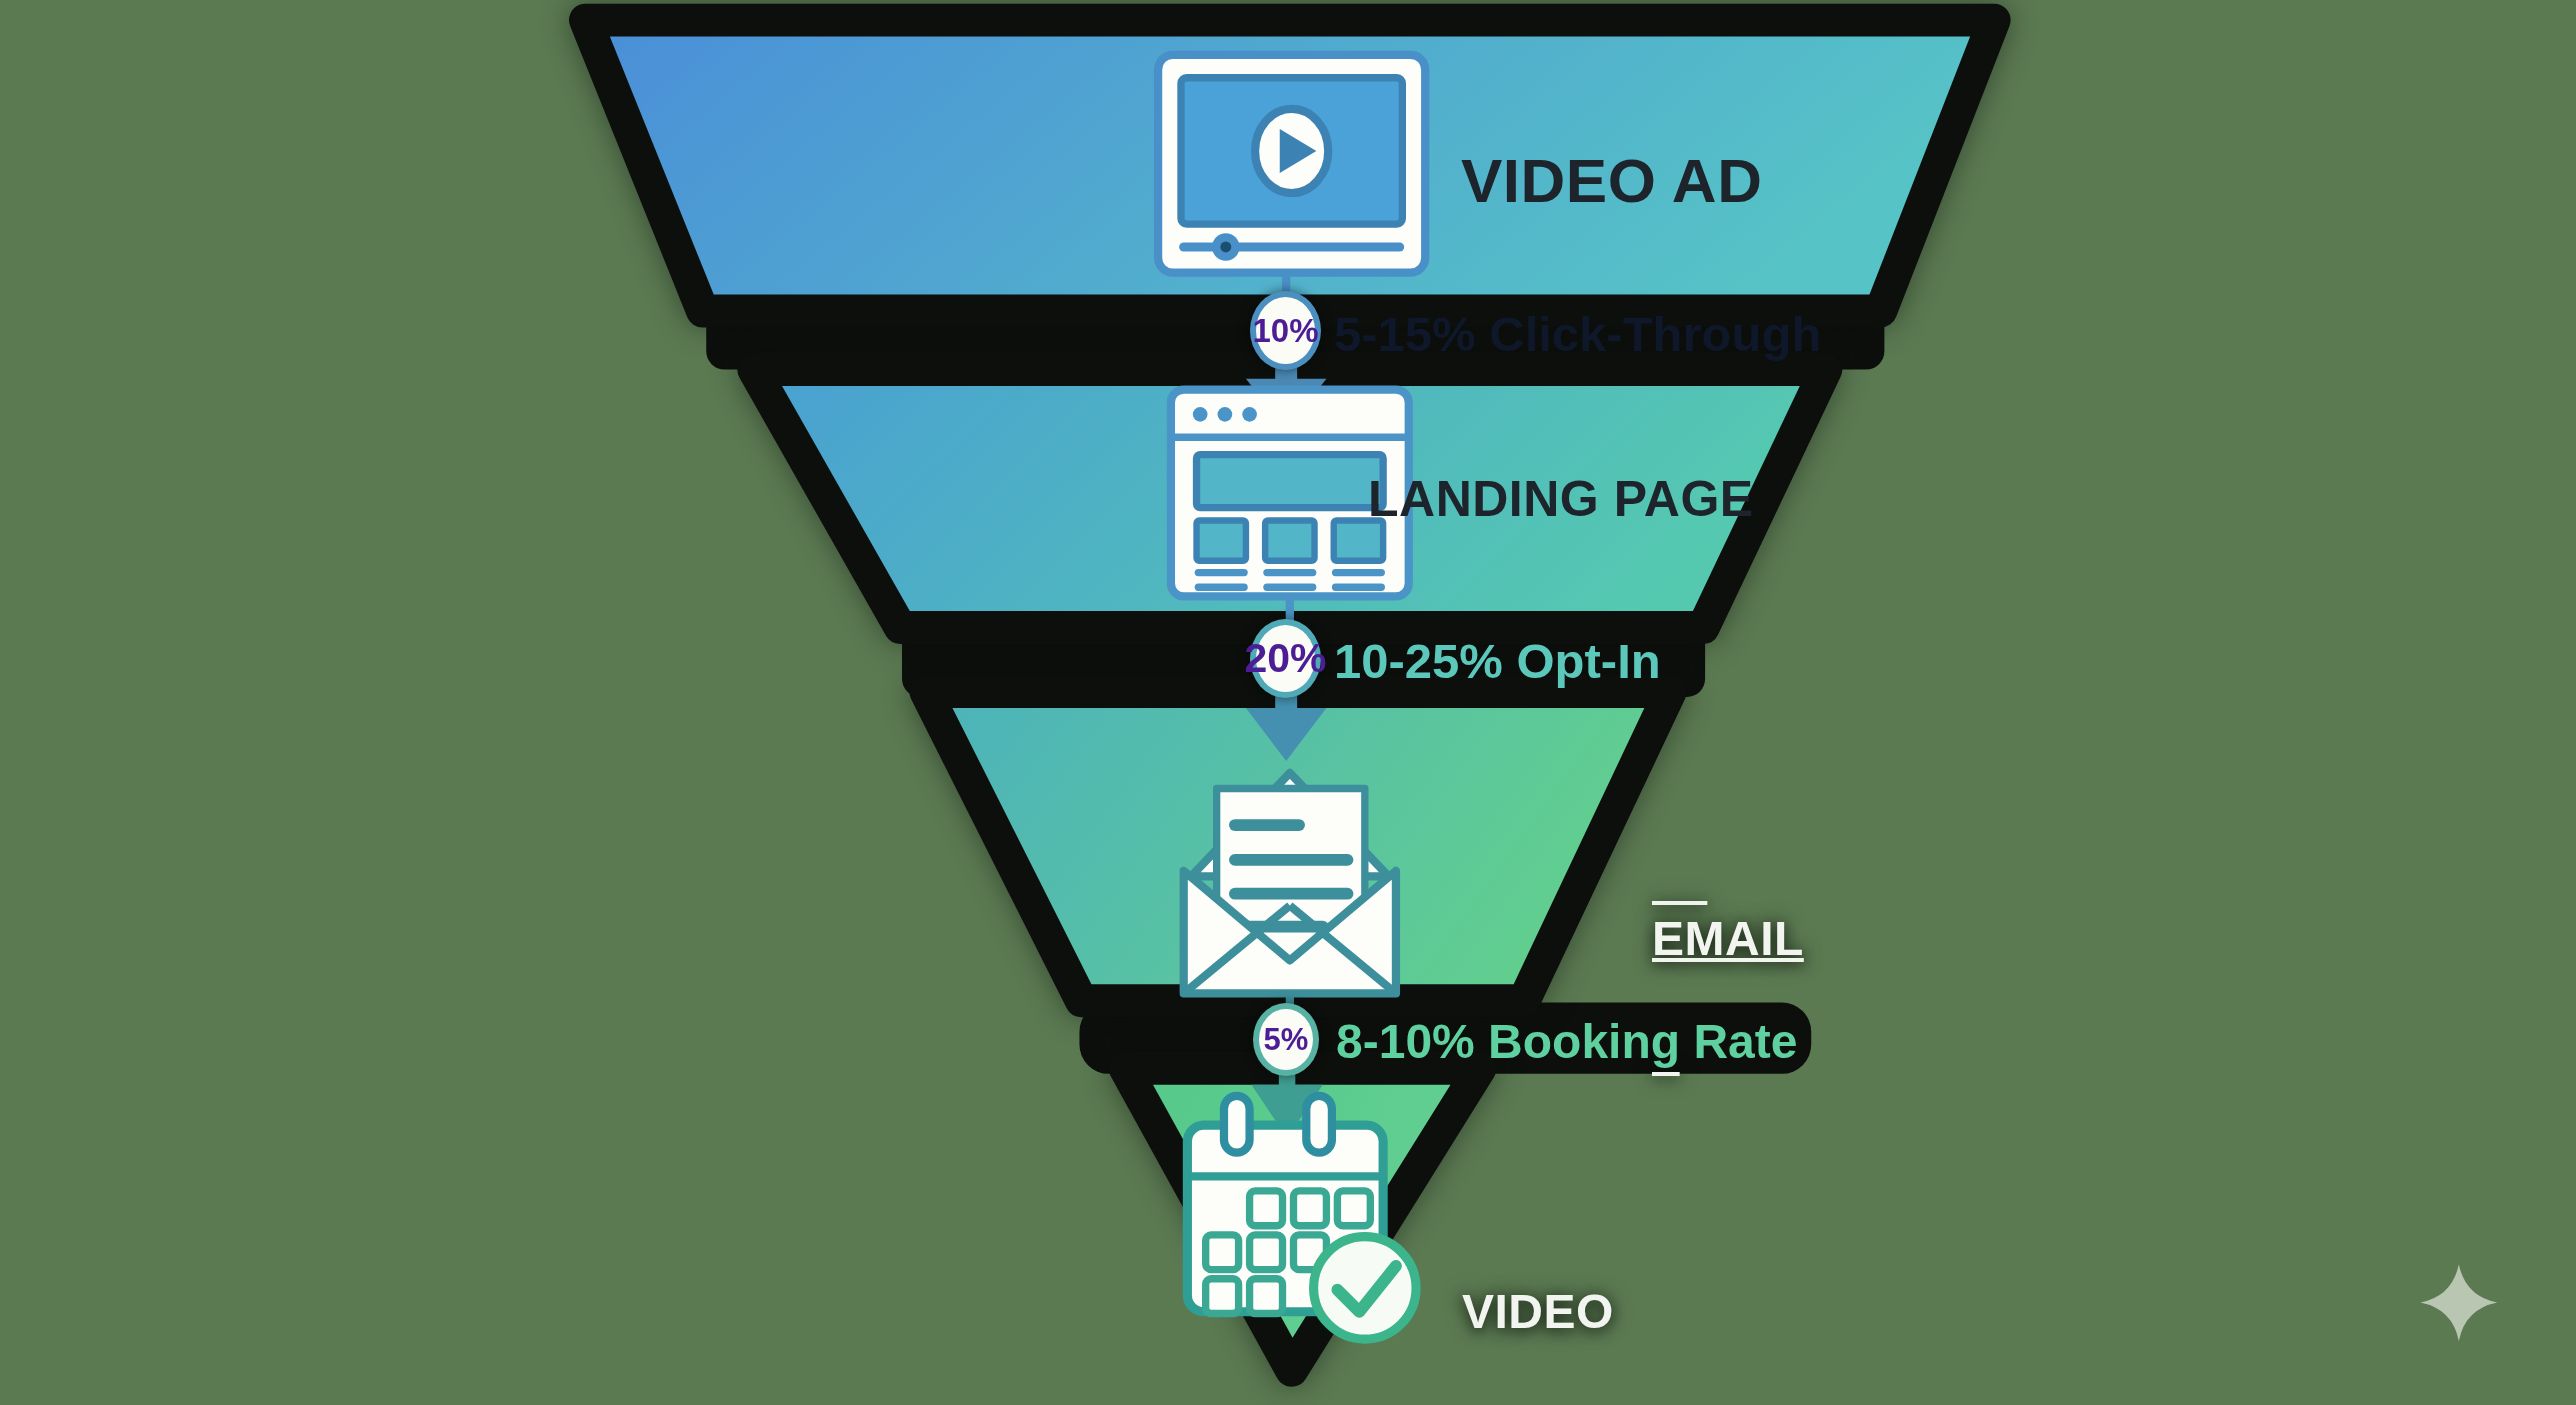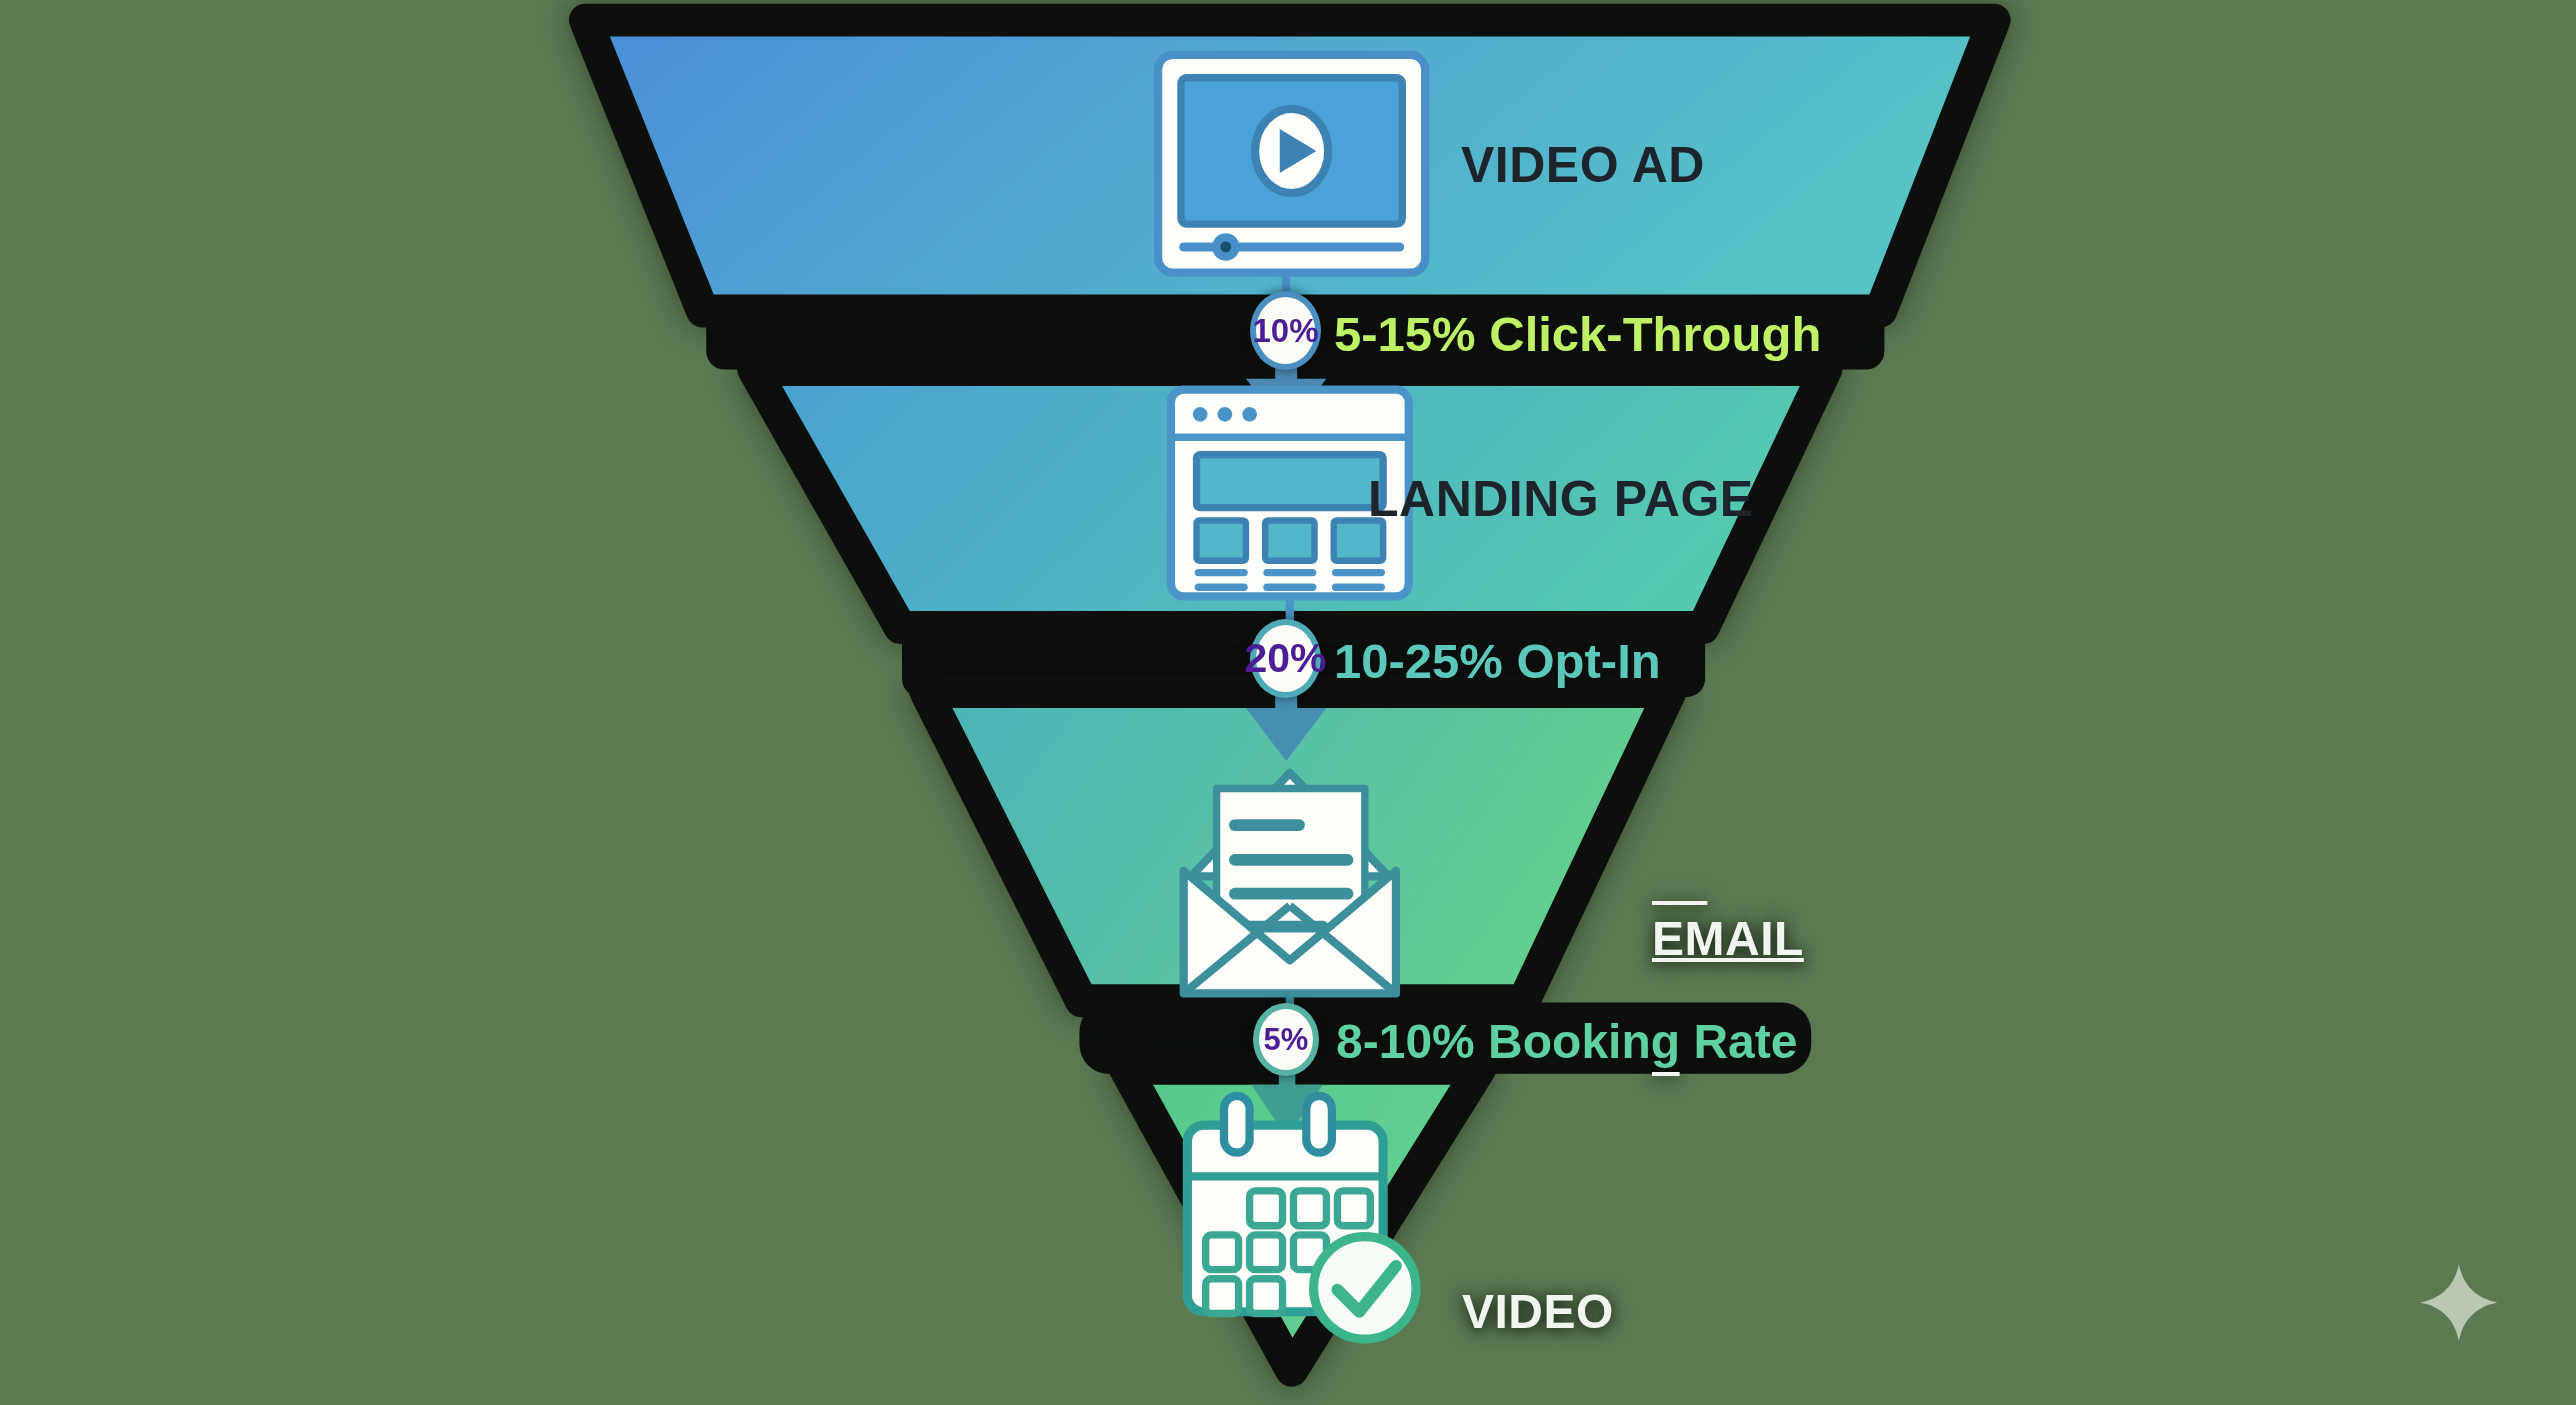--- a/index.html
+++ b/index.html
@@ -150,34 +150,34 @@
         <rect x="1318" y="1398" width="36" height="38" rx="6"></rect>
         <rect x="1366" y="1398" width="36" height="38" rx="6"></rect>
       </g>
       <circle cx="1492" cy="1408" r="56" fill="#f6fbf6" stroke="#3cb48c" stroke-width="10"></circle>
       <path d="M1462,1410 L1486,1434 L1526,1384" fill="none" stroke="#3cb48c" stroke-width="13" stroke-linecap="round" stroke-linejoin="round"></path>
     </g>
 
     <path d="M2688,1382 Q2695,1417 2730,1424 Q2695,1431 2688,1466 Q2681,1431 2646,1424 Q2681,1417 2688,1382 Z" fill="#b9c7b2"></path>
   </svg>
 
-  <div class="abs stage-label dark" style="left:1461px;top:137px;font-size:50px;">VIDEO AD</div>
+  <div class="abs stage-label dark" style="left:1461px;top:152px;font-size:62px;">VIDEO AD</div>
 
   <div class="abs stage-label dark" style="left:1368px;top:471px;font-size:50px;">LANDING PAGE</div>
 
   <div class="abs stage-label light" style="left:1652px;top:796px;font-size:48px;text-decoration:underline;">
     <div>EMAIL</div>
   </div>
 
   <div class="abs stage-label light" style="left:1462px;top:1169px;font-size:48px;">
     <div>VIDEO</div>
     
   </div>
 
-  <div class="abs trans-label" style="left:1334px;top:306px;font-size:49px;color:#bef264;">5-15% Click-Through</div>
+  <div class="abs trans-label" style="left:1334px;top:306px;font-size:49px;color:#0f172a;">5-15% Click-Through</div>
 
   <div class="abs trans-label" style="left:1334px;top:633px;font-size:49px;color:#5cc8bc;">10-25% Opt-In</div>
 
   <div class="abs trans-label" style="left:1336px;top:1014px;font-size:48px;color:#5fd0a0;">8-10% Booking Rate</div>
 
   <div class="abs badge" style="left:1250px;top:291px;width:71px;height:79px;border:6.4px solid #4b8fc0;font-size:33px;">
     <span>10%</span>
   </div>
 
   <div class="abs badge" style="left:1250px;top:619px;width:71px;height:79px;border:6.4px solid #4fa9b6;font-size:41px;">

